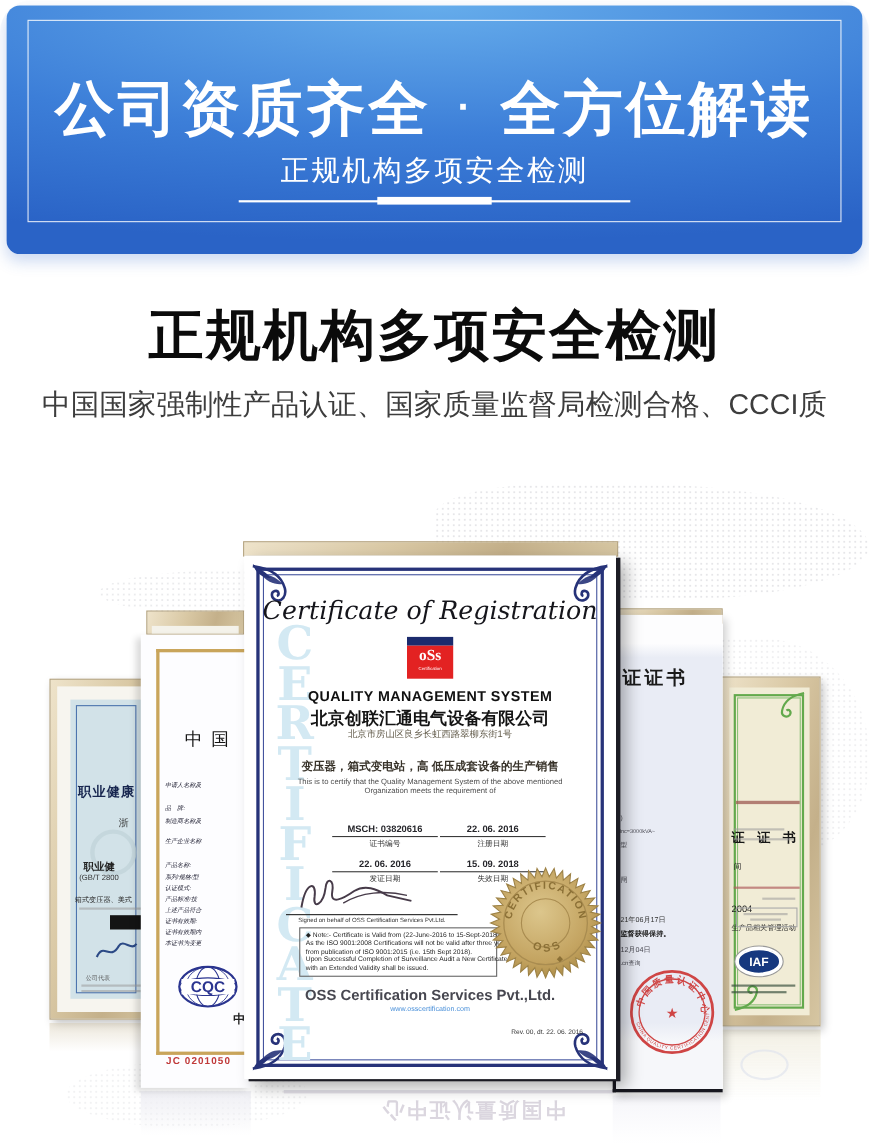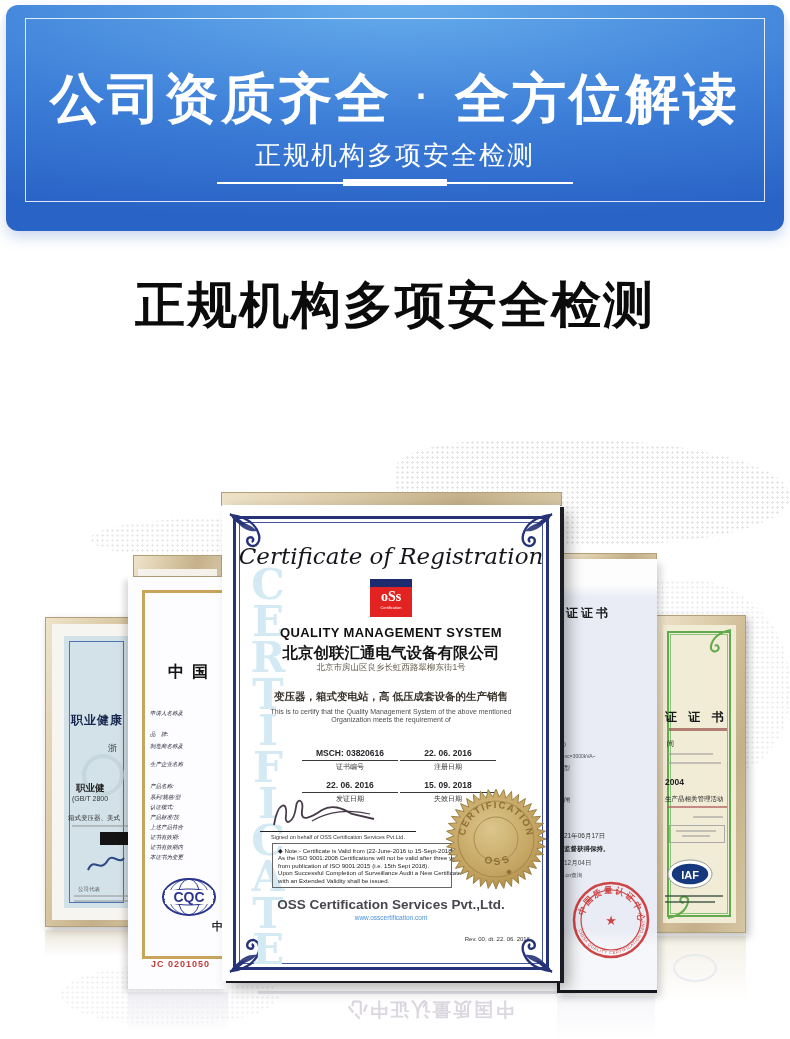--- a/index.html
+++ b/index.html
@@ -65,21 +65,21 @@
         background:linear-gradient(#fdfdfe 0%,#fdfdfe 6%,#e9ecf5 9%,#e9ecf5 86%,#f6f7fa 90%);
         border-left:3px solid #17171f;border-bottom:3px solid #17171f;box-sizing:border-box;
         box-shadow:3px 4px 8px rgba(0,0,0,.2);}
   .rb-frag{position:absolute;white-space:nowrap;color:#4c4c55;}
   
   .cert-rgreen{position:absolute;left:653px;top:175px;width:93px;height:318px;z-index:2;
         box-shadow:3px 4px 8px rgba(0,0,0,.25);}
   .rg-paper{position:absolute;inset:9px;background:#f1ecd6;overflow:hidden;}
   .rg-border{position:absolute;left:4px;top:6px;right:5px;bottom:6px;border:2px solid #63a94d;}
   .rg-border-i{position:absolute;left:7px;top:9px;right:8px;bottom:9px;border:1px solid #8cc178;}
-  .rg-item{position:absolute;white-space:nowrap;color:#222;}
+  .rg-item{position:absolute;white-space:nowrap;color:#222;margin-top:44px;}
   
   .refl-text{position:absolute;left:320px;top:556px;width:220px;text-align:center;font-size:19px;
         font-weight:bold;color:#beb6c6;transform:rotate(180deg);opacity:.55;letter-spacing:2px;z-index:1;}
 </style>
 </head>
 <body>
 
 <div class="page">
 
   <div class="hero">
@@ -89,20 +89,21 @@
     </div>
     <div class="hero-subtitle">正规机构多项安全检测</div>
     <div class="hero-divider">
       <div class="dv-line"></div>
       <div class="dv-thick"></div>
     </div>
   </div>
 
   <div class="intro-heading">正规机构多项安全检测</div>
   <div class="intro-text">
+    <div>中国国家强制性产品认证、国家质量监督局检测合格、CCCI质</div>
   </div>
 
   <div class="stage">
 
     <div class="dots" style="left:395px;top:0;width:395px;height:105px;opacity:.55;border-radius:30% 60% 50% 40%;"></div>
     <div class="dots" style="left:90px;top:78px;width:260px;height:42px;opacity:.45;border-radius:50%;"></div>
     <div class="dots" style="left:600px;top:140px;width:190px;height:200px;opacity:.35;border-radius:40% 55% 45% 60%;"></div>
     <div class="dots" style="left:60px;top:525px;width:220px;height:60px;opacity:.3;border-radius:50%;"></div>
 
     <div class="cert-left wood">
@@ -125,21 +126,21 @@
           <div class="microbar" style="left:10px;top:264px;width:54px;"></div>
         </div>
       </div>
     </div>
 
     <div class="wood" style="position:absolute;left:133px;top:115px;width:89px;height:22px;z-index:2;">
       <div style="position:absolute;left:4px;right:4px;bottom:0;height:7px;background:#f4f2ea;"></div>
     </div>
     <div class="cert-cqc">
       <div class="cqc-border"></div>
-      <div class="abs" style="left:40px;top:85px;font-size:16px;font-weight:bold;letter-spacing:2px;color:#141414;font-family:'Liberation Serif',serif;white-space:nowrap;">中 国</div>
+      <div class="abs" style="left:40px;top:85px;font-size:16px;font-weight:normal;letter-spacing:2px;color:#141414;font-family:'Liberation Serif',serif;white-space:nowrap;">中 国</div>
       <div class="cqc-row" style="top:133px;">申请人名称及</div>
       <div class="cqc-row" style="top:154px;">品　牌:</div>
       <div class="cqc-row" style="top:166px;">制造商名称及</div>
       <div class="cqc-row" style="top:184px;">生产企业名称</div>
       <div class="cqc-row" style="top:206px;">产品名称:</div>
       <div class="cqc-row" style="top:217px;">系列/规格/型</div>
       <div class="cqc-row" style="top:227px;">认证模式:</div>
       <div class="cqc-row" style="top:237px;">产品标准/技</div>
       <div class="cqc-row" style="top:247px;">上述产品符合</div>
       <div class="cqc-row" style="top:257px;">证书有效期:</div>
@@ -269,21 +270,21 @@
       </svg>
 
       <div class="cc-center-text" style="top:392px;font-size:13.5px;font-weight:bold;color:#474750;">OSS Certification Services Pvt.,Ltd.</div>
       <div class="cc-center-text" style="top:409px;font-size:6.5px;color:#4a90d9;">www.osscertification.com</div>
       <div class="abs" style="right:30px;top:431px;font-size:6px;color:#333;white-space:nowrap;">Rev. 00, dt. 22. 06. 2016</div>
     </div>
 
     <div class="cert-rblue">
       <div class="wood" style="position:absolute;left:17px;top:0;width:95px;height:14px;"></div>
       <div class="rb-sheet">
-        <div class="abs" style="left:6px;top:46px;font-size:12px;font-weight:bold;letter-spacing:3px;color:#1a1a1a;white-space:nowrap;">证证书</div>
+        <div class="abs" style="left:6px;top:46px;font-size:17px;font-weight:bold;letter-spacing:3px;color:#1a1a1a;white-space:nowrap;">证证书</div>
         <div class="rb-frag" style="left:4px;top:182px;font-size:6px;">)</div>
         <div class="rb-frag" style="left:2px;top:194px;font-size:5px;">lInc=3000kVA~</div>
         <div class="rb-frag" style="left:4px;top:205px;font-size:6px;">型</div>
         <div class="rb-frag" style="left:4px;top:237px;font-size:6.5px;">闸</div>
         <div class="rb-frag" style="left:4px;top:273px;font-size:6.5px;color:#333;">21年06月17日</div>
         <div class="rb-frag" style="left:4px;top:286px;font-size:6.5px;font-weight:bold;color:#222;">监督获得保持。</div>
         <div class="rb-frag" style="left:4px;top:300px;font-size:6.5px;">12月04日</div>
         <div class="rb-frag" style="left:4px;top:313px;font-size:5.5px;">.cn查询</div>
         <svg class="abs" style="left:12px;top:322px;" width="78" height="78" viewBox="0 0 78 78">
           <defs>
@@ -311,21 +312,21 @@
           <path d="M24 2 C14 4 6 8 4 18 C3 23 8 25 11 22 C13 19 10 16 8 18" fill="none" stroke="#63a94d" stroke-width="2"></path>
         </svg>
         <svg class="abs" style="left:3px;bottom:3px;transform:scale(-1,-1);" width="26" height="26" viewBox="0 0 26 26">
           <path d="M24 2 C14 4 6 8 4 18 C3 23 8 25 11 22 C13 19 10 16 8 18" fill="none" stroke="#63a94d" stroke-width="2"></path>
         </svg>
         <div class="rg-item" style="left:2px;top:84px;font-size:12px;font-weight:bold;letter-spacing:4px;color:#161616;">证 证 书</div>
         <div class="abs" style="left:6px;top:103px;width:58px;height:3px;background:#9c5a52;opacity:.75;"></div>
         <div class="rg-item" style="left:4px;top:114px;font-size:7px;">间</div>
         <div class="microbar" style="left:4px;top:128px;width:46px;"></div>
         <div class="microbar" style="left:4px;top:137px;width:54px;"></div>
-        <div class="rg-item" style="left:2px;top:152px;font-size:8.5px;font-weight:bold;text-align:right;">2004</div>
+        <div class="rg-item" style="left:2px;top:152px;font-size:8.5px;font-weight:normal;text-align:right;">2004</div>
         <div class="rg-item" style="left:2px;top:170px;font-size:6.5px;">生产品相关管理活动</div>
         <div class="abs" style="left:4px;top:181px;width:60px;height:2px;background:#b06060;opacity:.7;"></div>
         <div class="microbar" style="left:30px;top:191px;width:30px;"></div>
         <div class="abs" style="left:6px;top:200px;width:54px;height:16px;border:1px solid #aaa;">
           <div class="microbar" style="left:6px;top:4px;width:40px;"></div>
           <div class="microbar" style="left:12px;top:9px;width:28px;"></div>
         </div>
         <svg class="abs" style="left:4px;top:234px;" width="46" height="30" viewBox="0 0 46 30">
           <ellipse cx="23" cy="15" rx="22" ry="14" fill="#fff" stroke="#999" stroke-width="1"></ellipse>
           <ellipse cx="23" cy="15" rx="19" ry="11" fill="#16387f" stroke="#fff" stroke-width="1.5"></ellipse>

